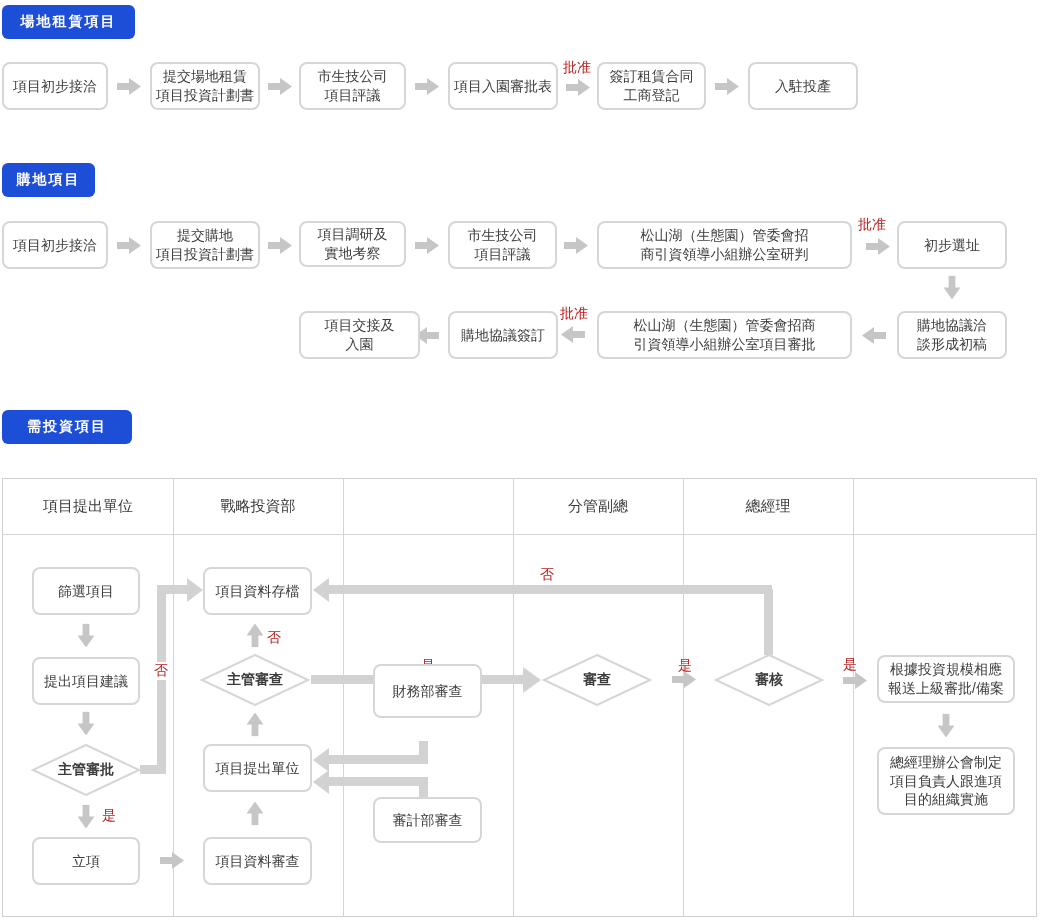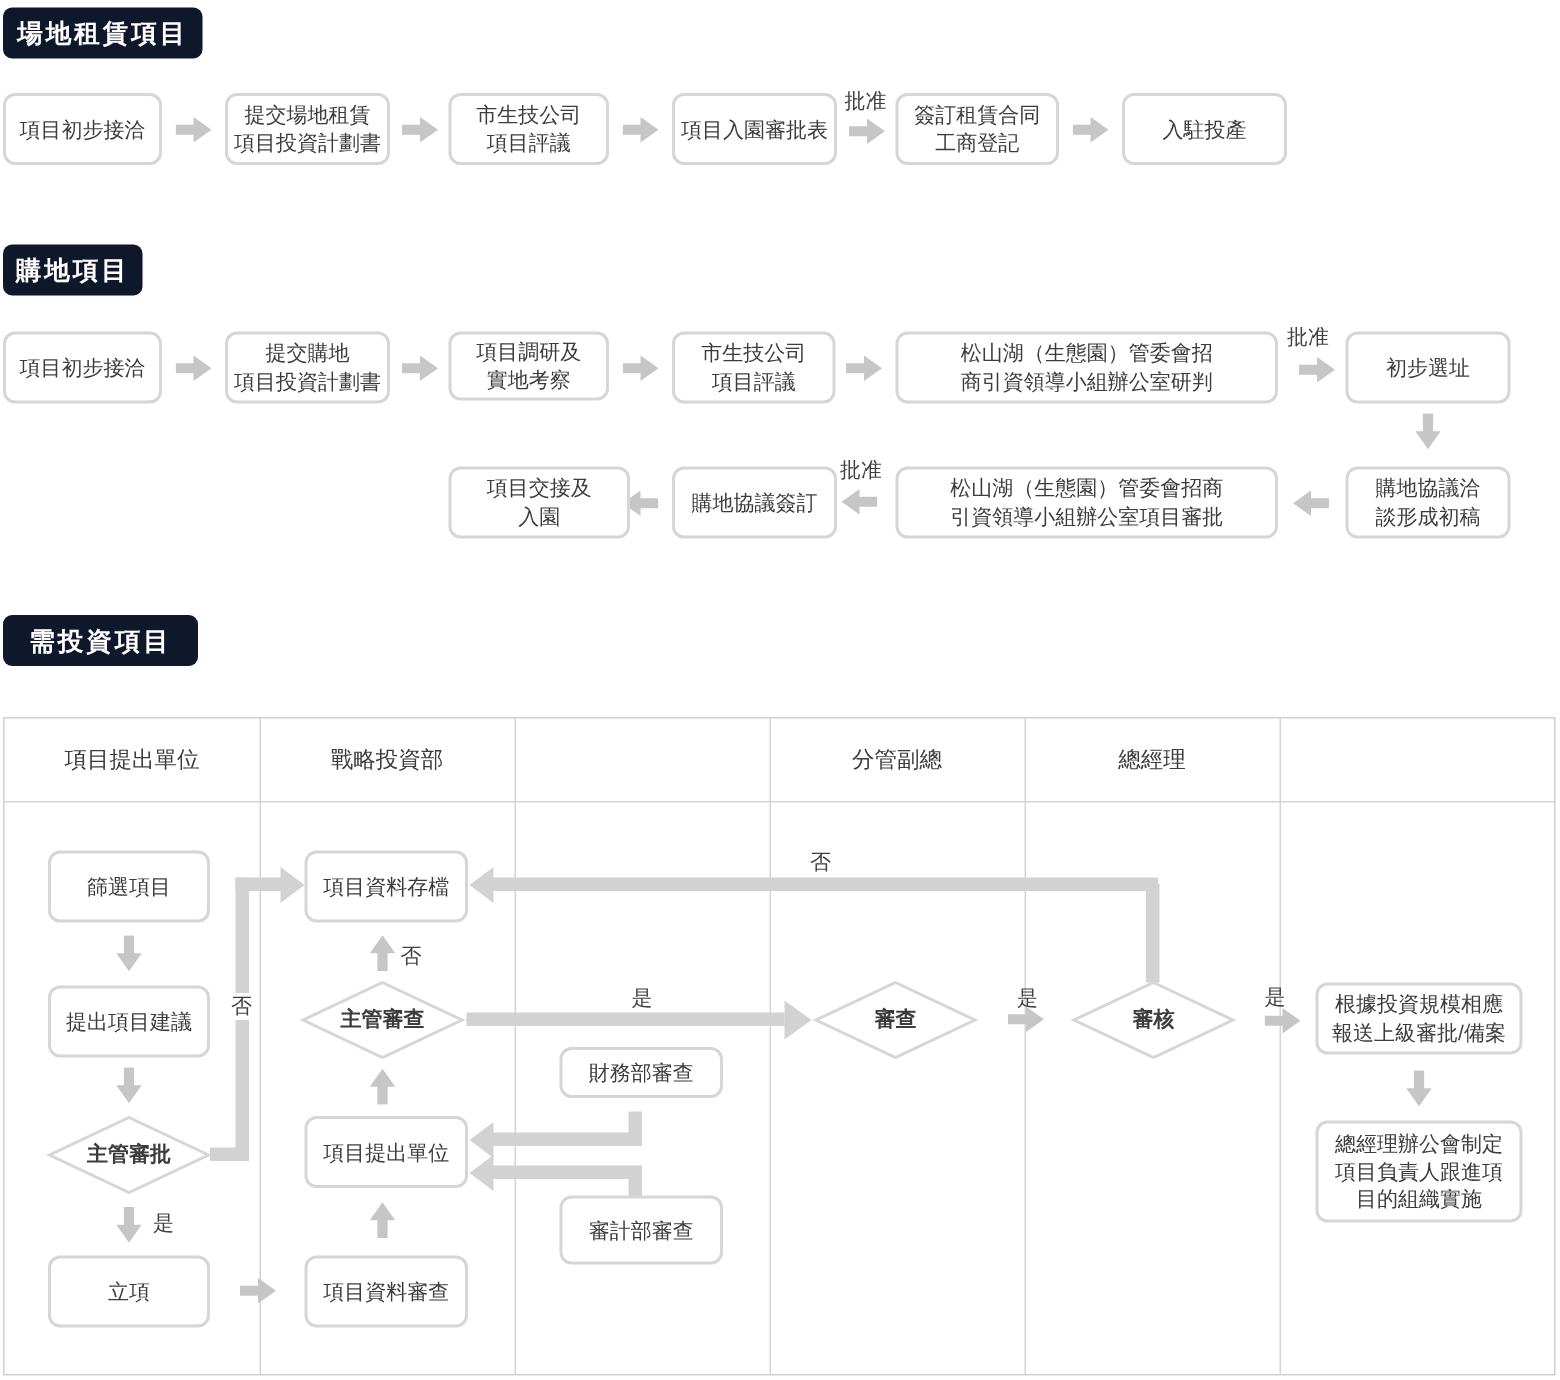--- a/index.html
+++ b/index.html
@@ -1,23 +1,23 @@
 <!DOCTYPE html>
 <html><head>
 <meta charset="utf-8">
 <style>
   html,body{margin:0;padding:0;background:#ffffff;}
   .stage{
     position:relative;width:1040px;height:920px;background:#ffffff;overflow:hidden;
     font-family:"Liberation Sans","DejaVu Sans",sans-serif;color:#3c3c3c;
   }
   .badge{
-    position:absolute;background:#0f172a;color:#ffffff;border-radius:6px;
+    position:absolute;background:#1d4ed8;color:#ffffff;border-radius:6px;
     display:flex;align-items:center;justify-content:center;
-    font-size:17px;font-weight:bold;letter-spacing:2px;
+    font-size:14px;font-weight:bold;letter-spacing:2px;
   }
   .box{
     position:absolute;background:#ffffff;border:2px solid #d6d6d6;border-radius:8px;
     display:flex;align-items:center;justify-content:center;text-align:center;
     font-size:14px;line-height:1.35;white-space:pre-line;box-sizing:border-box;
   }
   .diamond{position:absolute;width:110px;height:52px;}
   .diamond svg{position:absolute;left:0;top:0;}
   .dlabel{
     position:absolute;inset:0;display:flex;align-items:center;justify-content:center;
@@ -29,21 +29,21 @@
   }
   .arr.down{transform:rotate(90deg);}
   .arr.up{transform:rotate(-90deg);}
   .arr.left{transform:rotate(180deg);}
   .hline,.vline{position:absolute;background:#d2d2d2;}
   .hline{height:9px;}
   .vline{width:9px;}
   .tri-r{position:absolute;width:0;height:0;border-top:12px solid transparent;border-bottom:12px solid transparent;border-left:16px solid #d2d2d2;}
   .tri-l{position:absolute;width:0;height:0;border-top:12px solid transparent;border-bottom:12px solid transparent;border-right:16px solid #d2d2d2;}
   .tri-r.big{border-top-width:13px;border-bottom-width:13px;border-left-width:18px;}
-  .lbl{position:absolute;font-size:14px;color:#404040;white-space:nowrap;}
+  .lbl{position:absolute;font-size:14px;color:#b91c1c;white-space:nowrap;}
   .lbl.onl{background:#ffffff;padding:0 1px;}
   .lane-table{position:absolute;left:2px;top:478px;width:1035px;height:439px;border:1px solid #d0d0d0;box-sizing:border-box;}
   .tvline{position:absolute;top:0;bottom:0;width:1px;background:#d4d4d4;}
   .thline{position:absolute;left:0;right:0;top:55px;height:1px;background:#d4d4d4;}
   .lane{position:absolute;top:0;height:55px;display:flex;align-items:center;justify-content:center;font-size:15px;}
 </style>
 </head>
 <body>
 
 <div class="stage">
@@ -169,21 +169,21 @@
   <div class="box" style="left:203px;top:567px;width:109px;height:48px">項目資料存檔</div>
   <div class="diamond" style="left:200px;top:654px">
     <svg width="110" height="52" viewBox="0 0 110 52">
       <polygon points="55,1 108,26 55,51 2,26" fill="#ffffff" stroke="#d6d6d6" stroke-width="2"></polygon>
     </svg>
     <span class="dlabel">主管審查</span>
   </div>
   <div class="box" style="left:203px;top:744px;width:109px;height:48px">項目提出單位</div>
   <div class="box" style="left:203px;top:837px;width:109px;height:48px">項目資料審查</div>
 
-  <div class="box" style="left:373px;top:698px;width:109px;height:34px">財務部審查</div>
+  <div class="box" style="left:373px;top:664px;width:109px;height:54px">財務部審查</div>
   <div class="box" style="left:373px;top:797px;width:109px;height:46px">審計部審查</div>
 
   <div class="diamond" style="left:542px;top:654px">
     <svg width="110" height="52" viewBox="0 0 110 52">
       <polygon points="55,1 108,26 55,51 2,26" fill="#ffffff" stroke="#d6d6d6" stroke-width="2"></polygon>
     </svg>
     <span class="dlabel">審查</span>
   </div>
   <div class="diamond" style="left:714px;top:654px">
     <svg width="110" height="52" viewBox="0 0 110 52">

